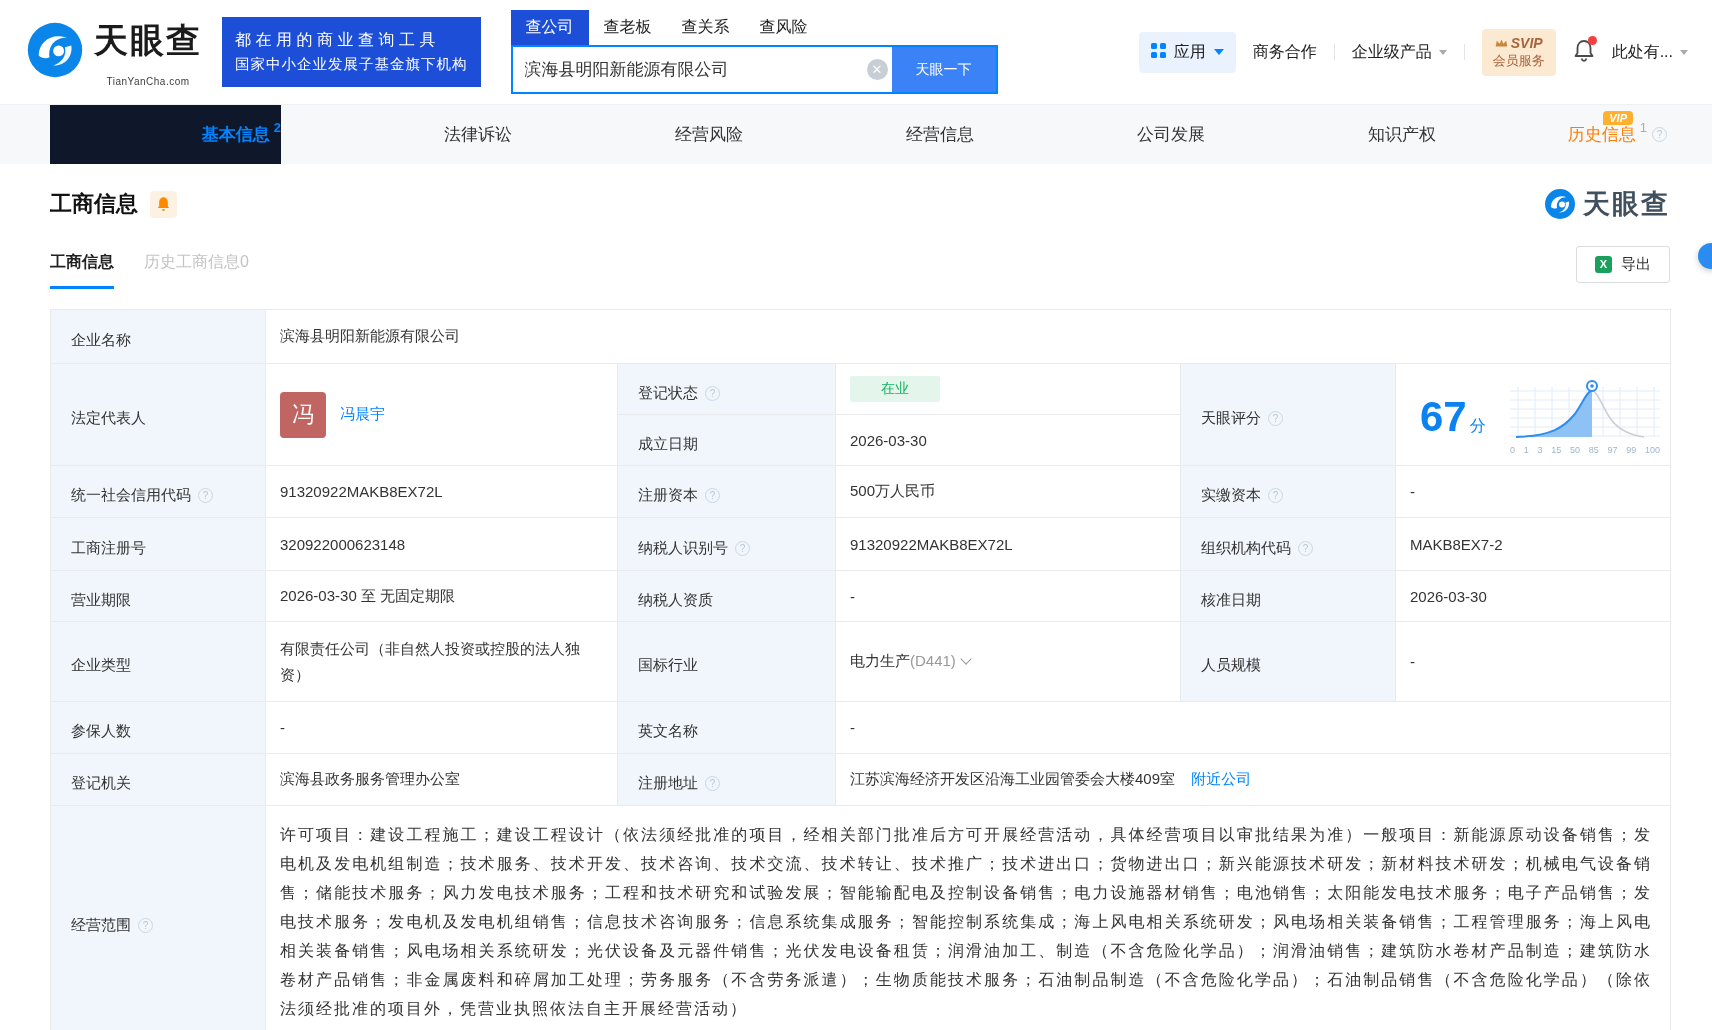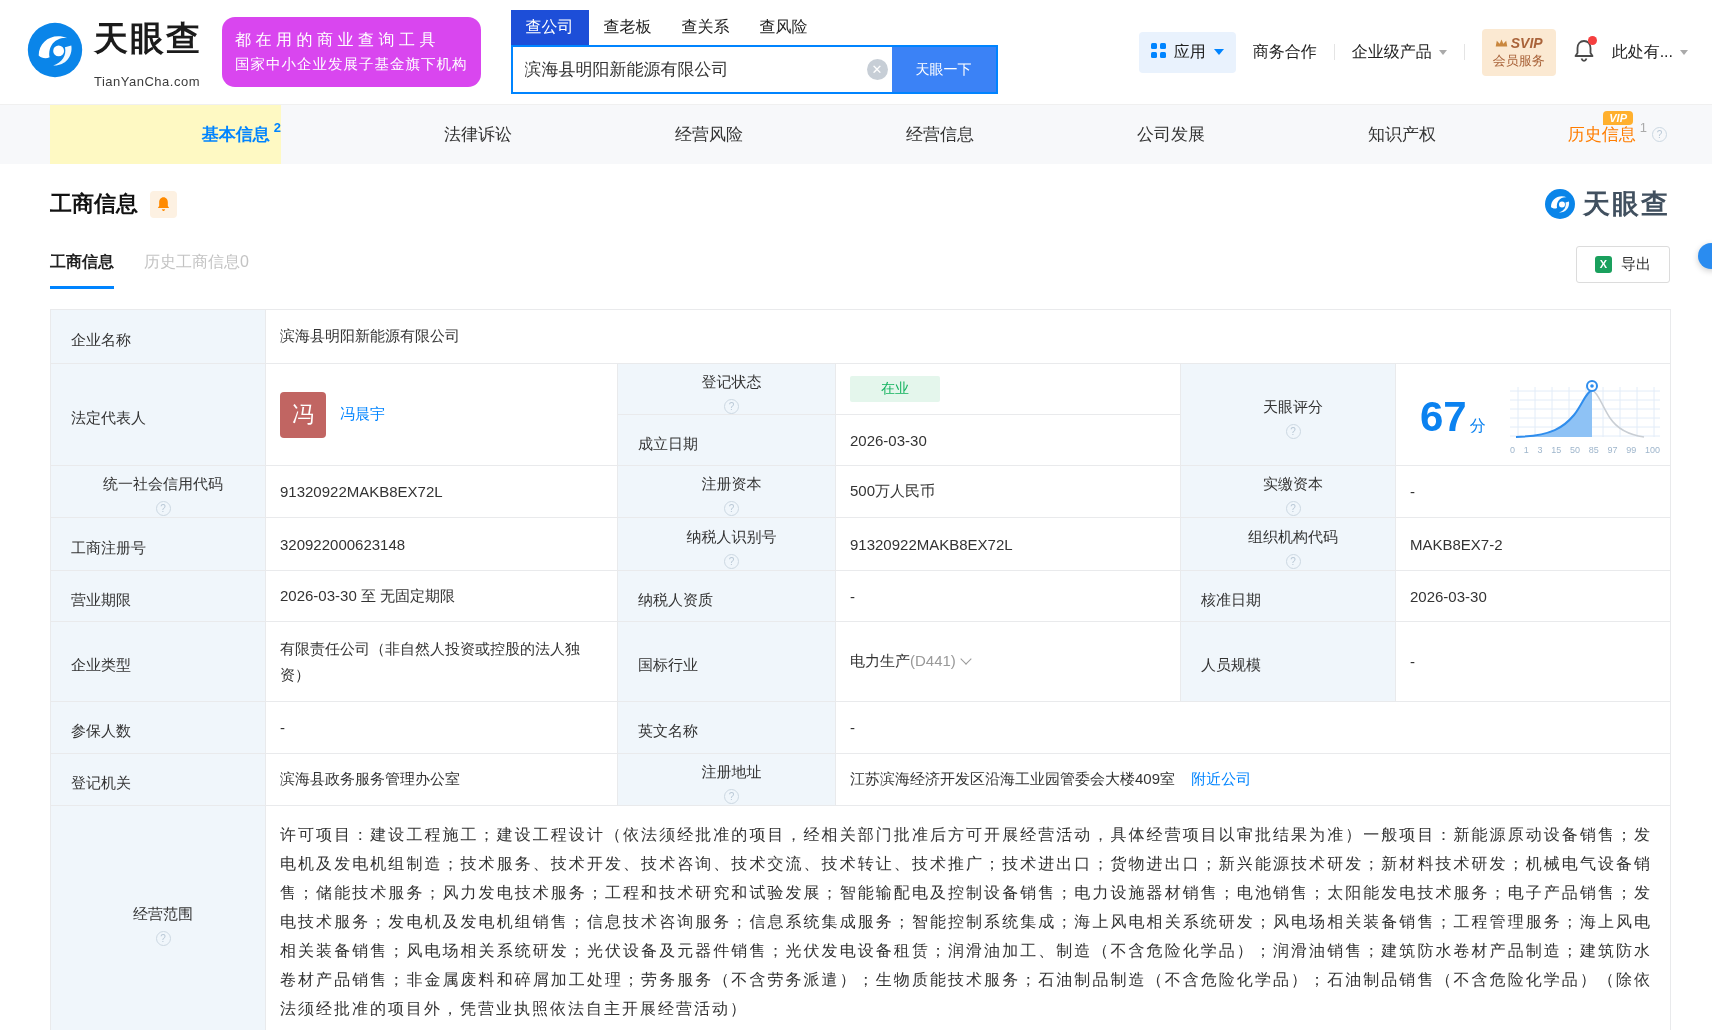--- a/index.html
+++ b/index.html
@@ -3,22 +3,22 @@
 <meta charset="utf-8">
 <style>
   * { margin:0; padding:0; box-sizing:border-box; }
   html,body { width:1712px; height:1030px; overflow:hidden; background:#fff;
               font-family:"Liberation Sans","DejaVu Sans",sans-serif; color:#333; }
 
   
   .topbar { height:104px; display:flex; align-items:center; padding:0 24px 0 26px; background:#fff; }
   .logo { display:flex; align-items:center; gap:10px; }
   .logo-text .brand { font-size:34px; font-weight:bold; color:#1b1b1b; letter-spacing:2px; }
-  .logo-text .domain { font-size:13px; color:#3c3c3c; letter-spacing:.5px; margin-top:12px; }
-  .banner { margin-left:20px; background:#d946ef; color:#fff; padding:11px 13px; line-height:1.55;border-radius:13px; }
+  .logo-text .domain { font-size:10px; color:#3c3c3c; letter-spacing:.5px; margin-top:12px;text-align:center; }
+  .banner { margin-left:20px; background:#1d4ed8; color:#fff; padding:11px 13px; line-height:1.55; }
   .banner .b1 { font-size:16px; letter-spacing:4.5px; white-space:nowrap; }
   .banner .b2 { font-size:14.5px; letter-spacing:1px; white-space:nowrap; }
 
   .search-wrap { margin-left:30px; width:487px; }
   .s-tabs { display:flex; }
   .s-tab { font-size:16px; color:#222; padding:7px 15px; cursor:pointer; }
   .s-tab.active { background:#1d4ed8; color:#fff; }
   .s-box { display:flex; align-items:center; border:2px solid #0084ff; height:49px; background:#fff; }
   .s-input { flex:1; border:none; outline:none; font-size:17px; color:#333; padding:0 12px; min-width:0;
              font-family:"Liberation Sans","DejaVu Sans",sans-serif; }
@@ -38,21 +38,21 @@
           align-items:center; color:#a9633a; cursor:pointer; }
   .svip .l1 { display:flex; align-items:center; gap:3px; font-style:italic; font-weight:800; font-size:14px; }
   .svip .l2 { font-size:13px; margin-top:1px; }
   .bell-wrap { position:relative; cursor:pointer; }
   .bell-dot { position:absolute; top:-2px; right:-2px; width:9px; height:9px; border-radius:50%; background:#f53f3f; }
 
   
   .tabbar { height:60px; background:#f7f8fa; border-top:1px solid #f0f0f0; display:flex; padding-left:50px; }
   .m-tab { width:231px; display:flex; align-items:center; justify-content:flex-end; font-size:17px; color:#333;
            cursor:pointer; position:relative; }
-  .m-tab.active { background:#fef9c3; color:#0084ff; font-weight:600; }
+  .m-tab.active { background:#0f172a; color:#0084ff; font-weight:600; }
   .sup { font-size:13px; margin-left:4px; position:relative; top:-7px; }
   .m-tab .sup-blue { color:#0084ff; }
   .m-tab.history { color:#ff7d00; }
   .m-tab .sup-gray { color:#aaa; font-weight:400; }
   .vip-tag { position:absolute; top:6px; right:34px; background:#ffb02e; color:#fff; font-size:11px;
              font-style:italic; font-weight:800; padding:1px 6px; border-radius:4px 4px 4px 0; }
   .q-icon { display:inline-block; width:15px; height:15px; border:1px solid #ccd8e2; border-radius:50%;
             color:#b9c8d6; font-size:10px; line-height:13px; text-align:center; flex:none; cursor:pointer; }
   .m-tab .q-icon { margin-left:5px; }
 
@@ -74,21 +74,21 @@
   .export-btn { display:flex; align-items:center; gap:9px; border:1px solid #dcdcdc; border-radius:3px;
                 background:#fff; padding:8px 18px; font-size:15px; color:#333; cursor:pointer; margin-bottom:6px; }
   .xls { width:17px; height:17px; background:#1aa05d; border-radius:3px; color:#fff; font-size:11px;
          font-weight:700; line-height:17px; text-align:center; }
 
   
   table.info { width:1620px; border-collapse:collapse; table-layout:fixed; margin-top:20px; font-size:15px; }
   table.info td { border:1px solid #e9eaec; vertical-align:middle; }
   td.lbl { background:#f0f6fb; padding:8px 10px 0 20px; color:#333; }
   td.val { padding:8px 12px 8px 14px; color:#333; background:#fff; }
-  .lbl-in { display:flex; align-items:center; gap:7px;flex-direction:column; }
+  .lbl-in { display:flex; align-items:center; gap:7px; }
   .link { color:#0084ff; cursor:pointer; }
   .rep { display:flex; align-items:center; gap:14px; }
   .avatar { width:46px; height:46px; border-radius:4px; background:#c16562; color:#fff; font-size:22px;
             display:flex; align-items:center; justify-content:center; flex:none; }
   .badge-green { display:inline-block; background:#e4f6ec; color:#14b35f; font-size:14px; padding:4px 31px; border-radius:2px; }
   .muted { color:#999; }
   .chev { display:inline-block; width:8px; height:8px; border-right:1.5px solid #999; border-bottom:1.5px solid #999;
           transform:rotate(45deg); margin-left:6px; position:relative; top:-3px; cursor:pointer; }
   .score-cell { display:flex; align-items:center; justify-content:space-between; padding:6px 10px 2px 24px; }
   .score-num { color:#0b82f0; font-weight:700; font-size:42px; line-height:1; }

